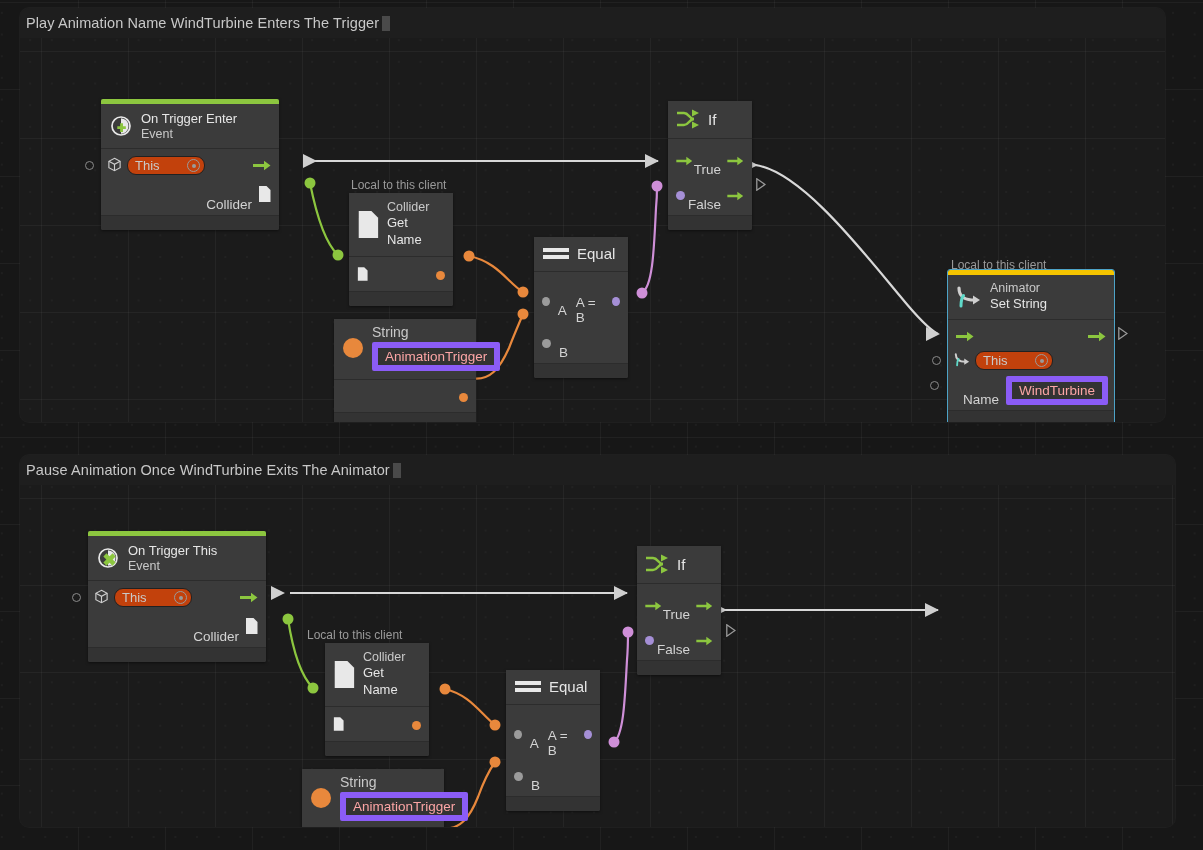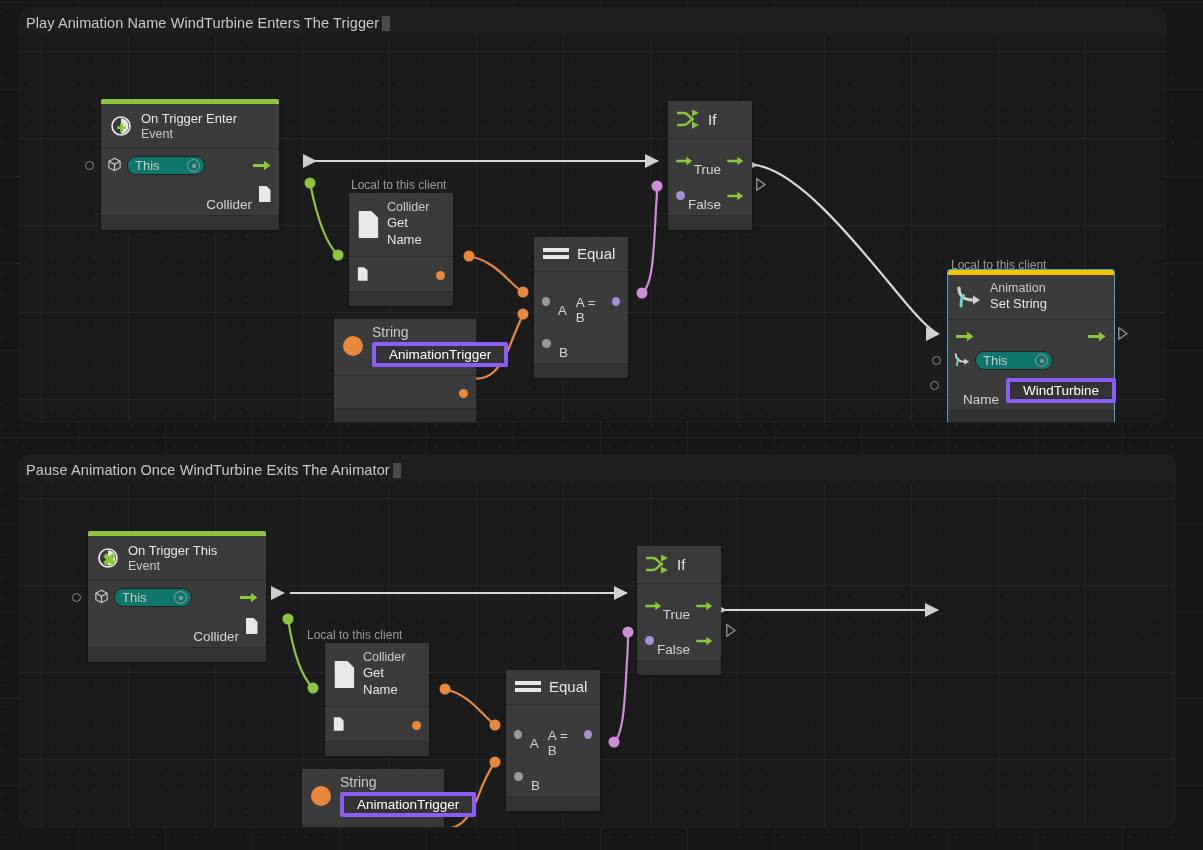--- a/index.html
+++ b/index.html
@@ -90,34 +90,34 @@
     display:flex;align-items:center;
     min-height:21px;padding:1px 8px;
     box-sizing:border-box;color:#d8d8d8;font-size:13.5px;
     position:relative;
   }
   .row .spacer{flex:1;}
   .lbl{color:#d3d3d3;font-size:13.5px;margin-top:18px;}
 
   
   .field{
-    background:#0f766e;border:1px solid #212121;border-radius:9px;
+    background:#c2410c;border:1px solid #212121;border-radius:9px;
     height:19px;display:flex;align-items:center;
     padding:0 4px 0 7px;color:#c9c9c9;font-size:13px;box-sizing:border-box;
   }
   .field .fv{flex:1;white-space:nowrap;}
   .field .target{
     width:13px;height:13px;border-radius:50%;
     border:1.5px solid #9a9a9a;box-sizing:border-box;
     display:flex;align-items:center;justify-content:center;margin-left:4px;
   }
   .field .target i{width:4px;height:4px;border-radius:50%;background:#9a9a9a;display:block;}
   .strfield{
-    background:#333333;border:4px solid #8b5cf6;border-radius:2px;
-    color:#ffffff;font-size:13.5px;padding:1px 13px;display:inline-block;
+    background:#333333;border:6px solid #8b5cf6;border-radius:2px;
+    color:#fca5a5;font-size:13.5px;padding:1px 7px;display:inline-block;
   }
 
   
   .dot{width:9px;height:9px;border-radius:50%;display:inline-block;}
   .dot.gray{background:#9b9b9b;}
   .dot.orange{background:#e8883c;}
   .dot.purple{background:#a58fd6;}
   .ring{
     width:9px;height:9px;border-radius:50%;
     border:1.3px solid #8a8a8a;box-sizing:border-box;display:inline-block;
@@ -355,21 +355,21 @@
         <div class="node-accent" style="background:#f5c400;"></div>
         <div class="node-head">
           <span class="ico">
             <svg width="26" height="24" viewBox="0 0 26 24">
               <path d="M3 3 C3 13 10 15 19 15" fill="none" stroke="#cfcfcf" stroke-width="3.2" stroke-linecap="round"></path>
               <polygon points="17,10.5 24,15 17,19.5" fill="#cfcfcf"></polygon>
               <path d="M5 21 C5 17 5.5 13 7.5 10.5" fill="none" stroke="#5fd9c9" stroke-width="3" stroke-linecap="round"></path>
             </svg>
           </span>
           <span class="titles">
-            <span class="node-sub">Animation</span>
+            <span class="node-sub">Animator</span>
             <span class="node-main">Set String</span>
           </span>
         </div>
         <div class="node-body">
           <div class="row" style="min-height:24px;">
             <span class="green-arrow">
               <svg width="18" height="11" viewBox="0 0 18 11">
                   <path d="M0 4 h11 v-3.3 l6.5 4.8 l-6.5 4.8 v-3.3 h-11 z" fill="#8cc63f"></path>
                 </svg>
             </span>

